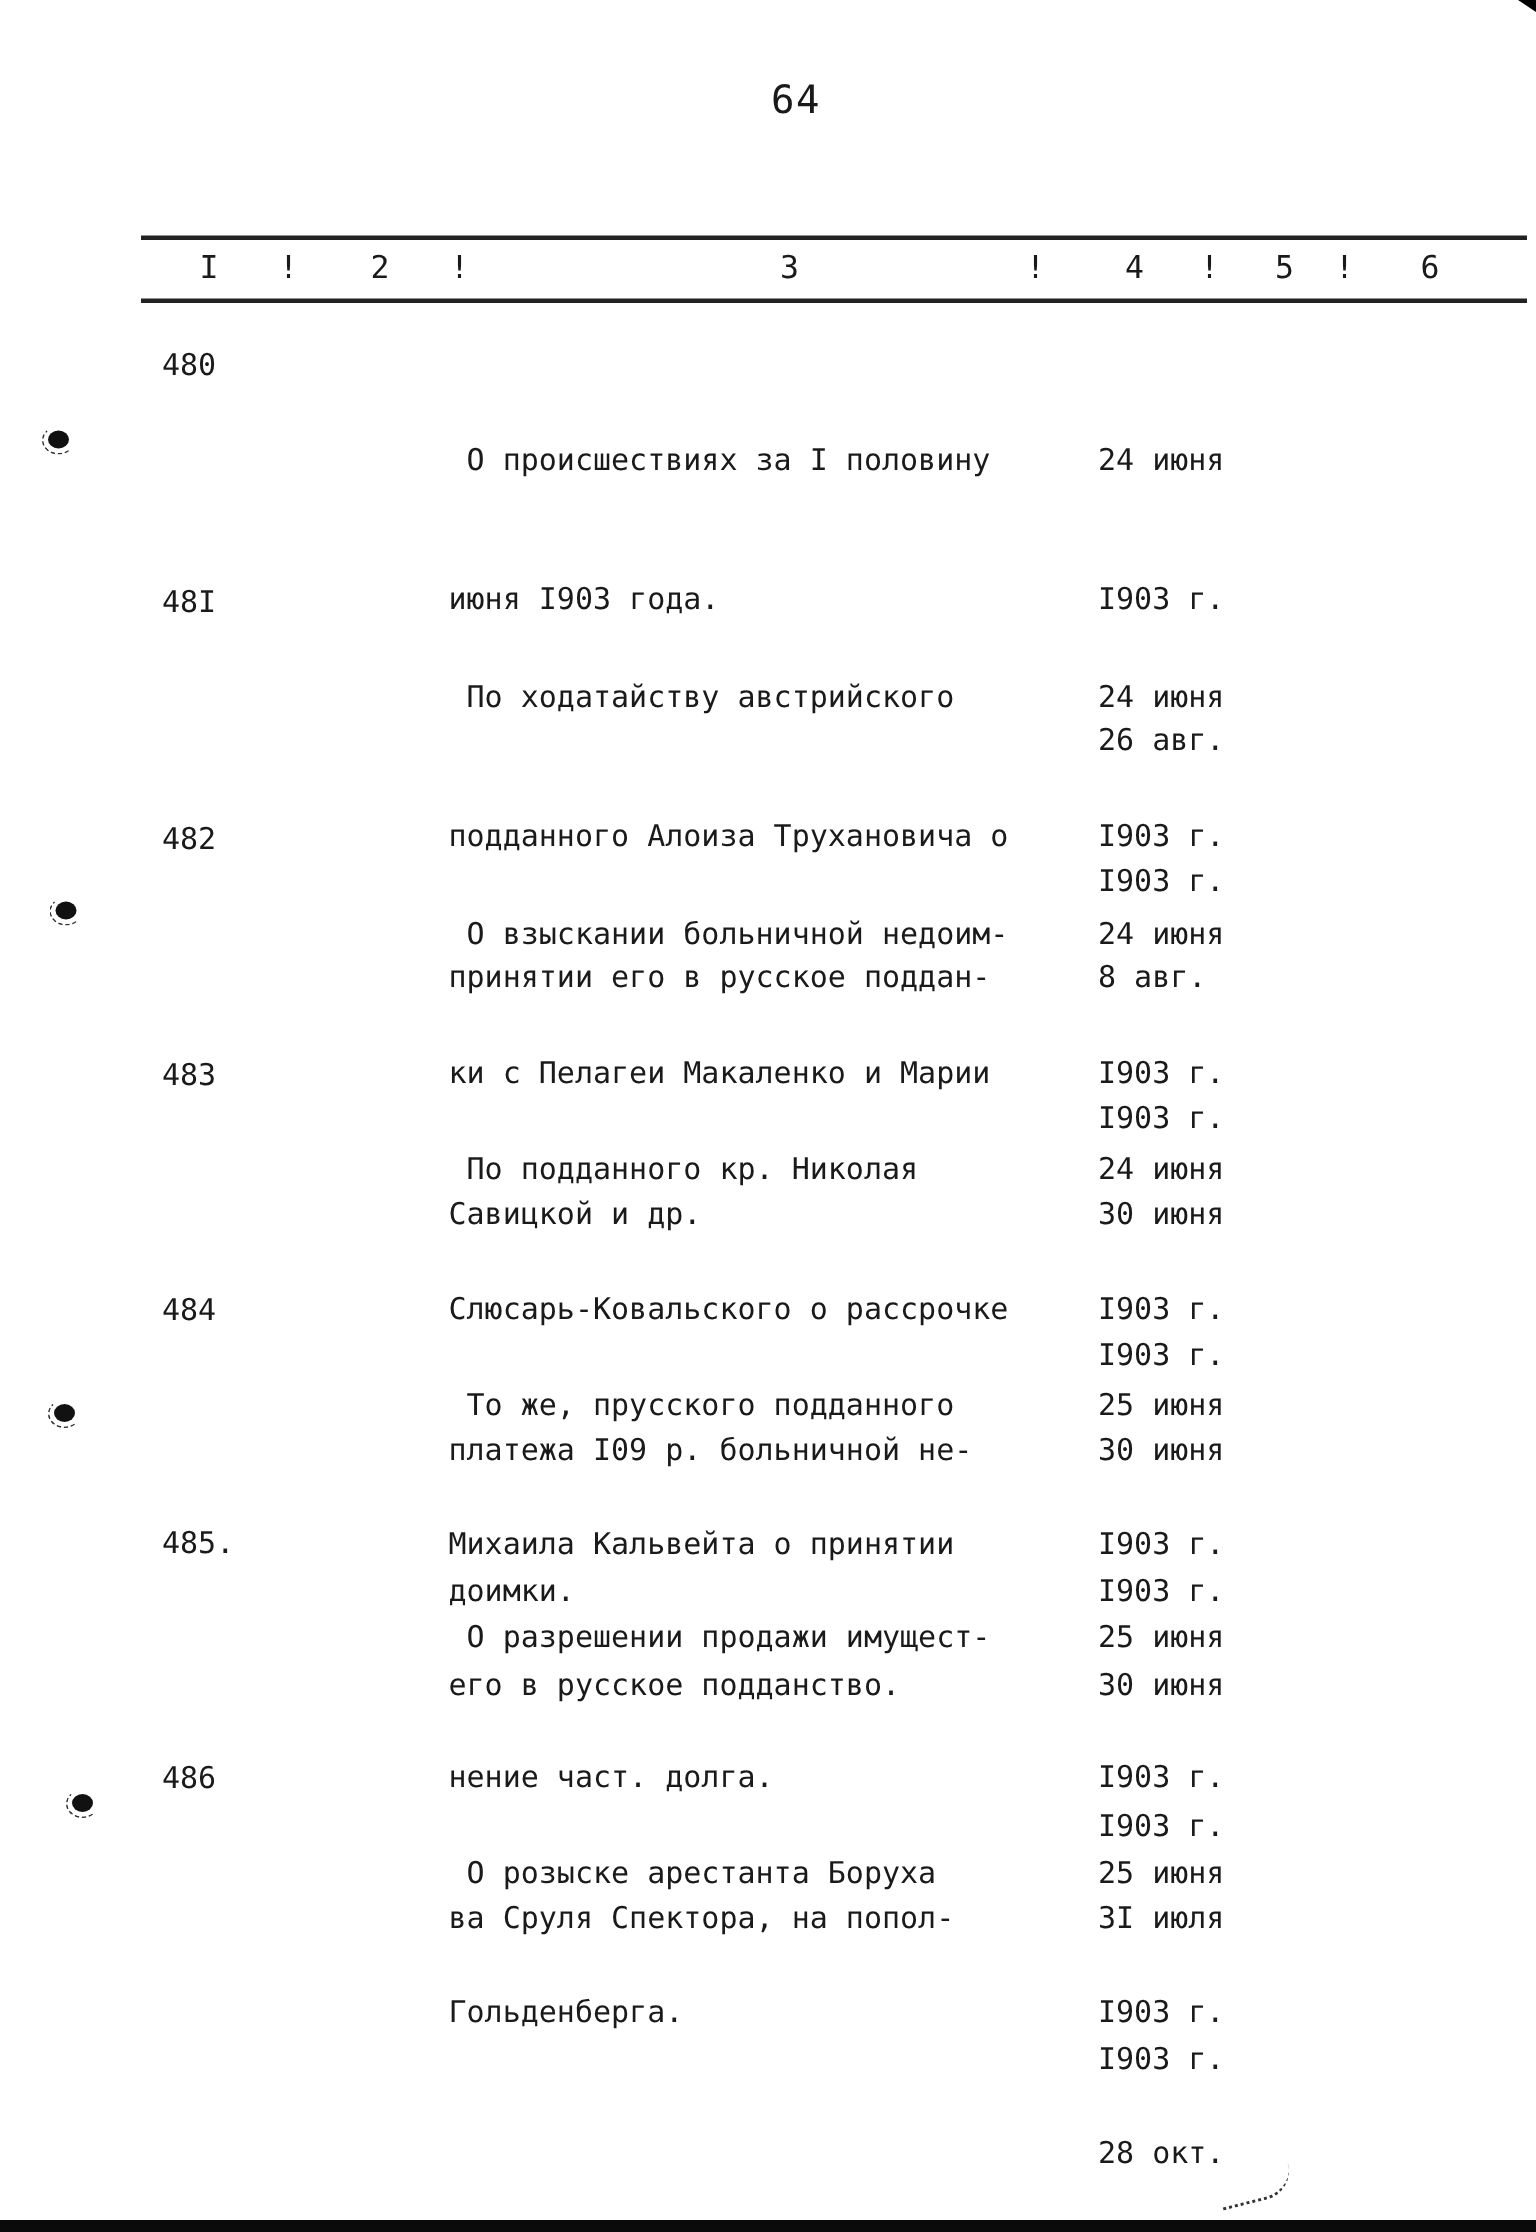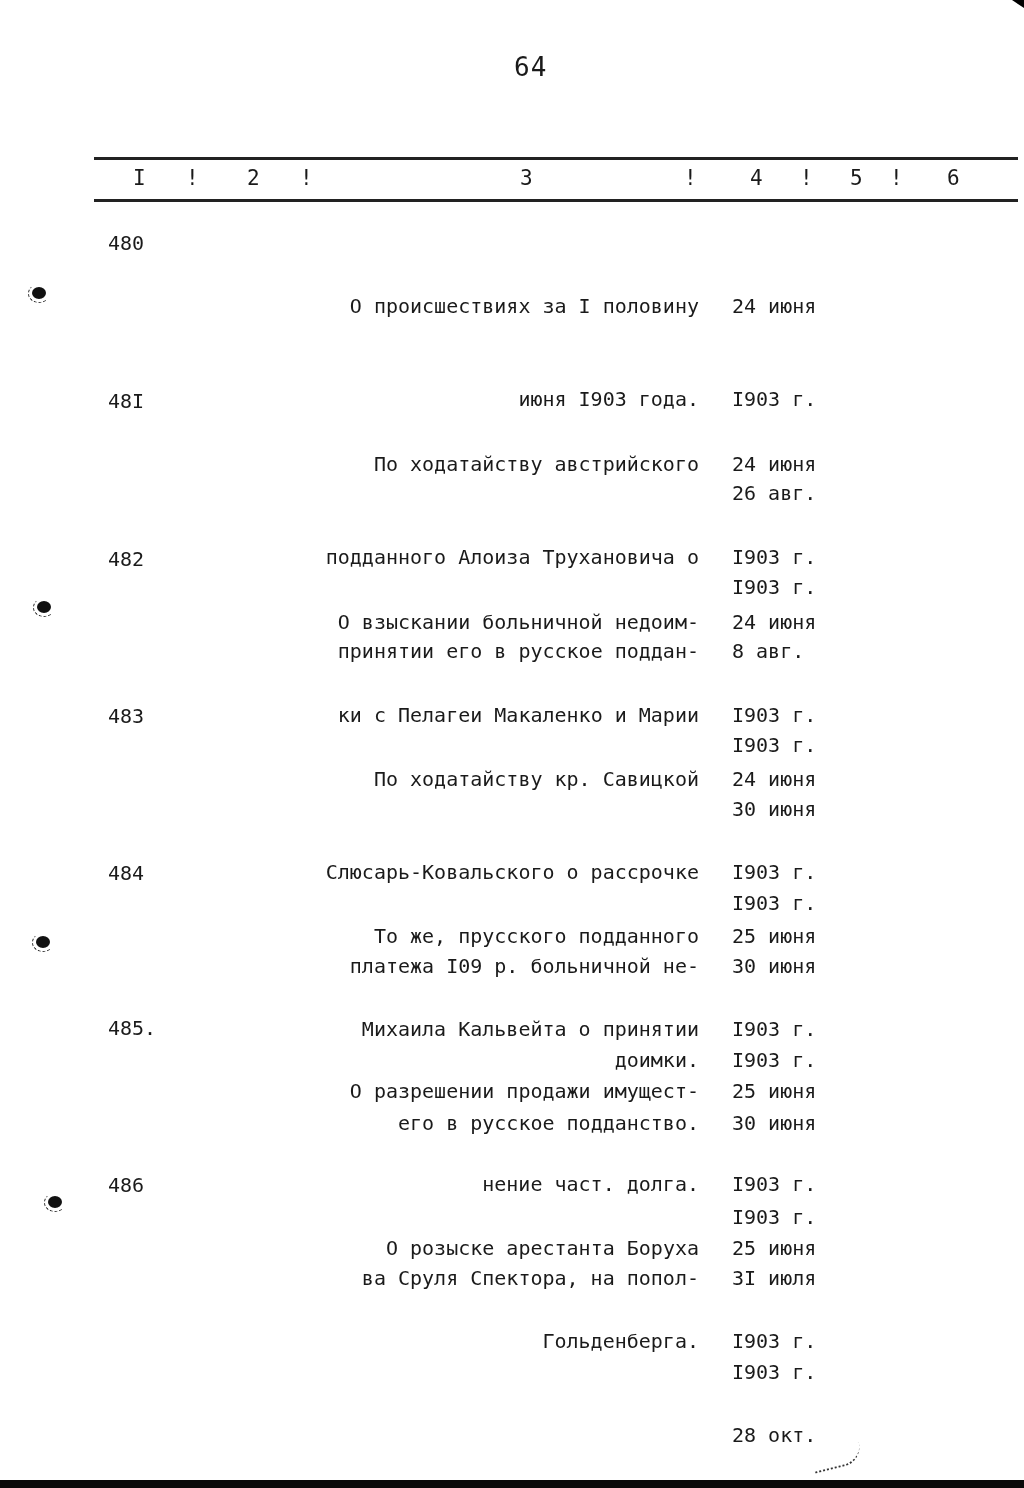--- a/index.html
+++ b/index.html
@@ -54,21 +54,20 @@
       position: absolute;
       left: 108px;
       top: 0;
     }
     .entry .desc {
       position: absolute;
       left: 299px;
       top: 0;
       width: 400px;
       white-space: pre;
-      text-align: right;
     }
     .entry .dates {
       position: absolute;
       left: 696px;
       top: 0;
       white-space: pre;
       margin-left: 36px;
     }
     .entry .line { display: block; }
     .hole {
@@ -168,33 +167,34 @@
     <span class="line">8 авг.</span>
     <span class="line">I903 г.</span>
   </div>
 </div>
 
 <div class="entry" style="top:544px">
   <span class="num">482</span>
   <div class="desc">
     <span class="line"> О взыскании больничной недоим-</span>
     <span class="line">ки с Пелагеи Макаленко и Марии</span>
+    <span class="line">Савицкой и др.</span>
   </div>
   <div class="dates">
     <span class="line">24 июня</span>
     <span class="line">I903 г.</span>
     <span class="line">30 июня</span>
     <span class="line">I903 г.</span>
   </div>
 </div>
 
 <div class="entry" style="top:701px">
   <span class="num">483</span>
   <div class="desc">
-    <span class="line"> По ходатайству кр. Савицкой</span>
+    <span class="line"> По подданного кр. Николая</span>
     <span class="line">Слюсарь-Ковальского о рассрочке</span>
     <span class="line">платежа I09 р. больничной не-</span>
     <span class="line">доимки.</span>
   </div>
   <div class="dates">
     <span class="line">24 июня</span>
     <span class="line">I903 г.</span>
     <span class="line">30 июня</span>
     <span class="line">I903 г.</span>
   </div>

